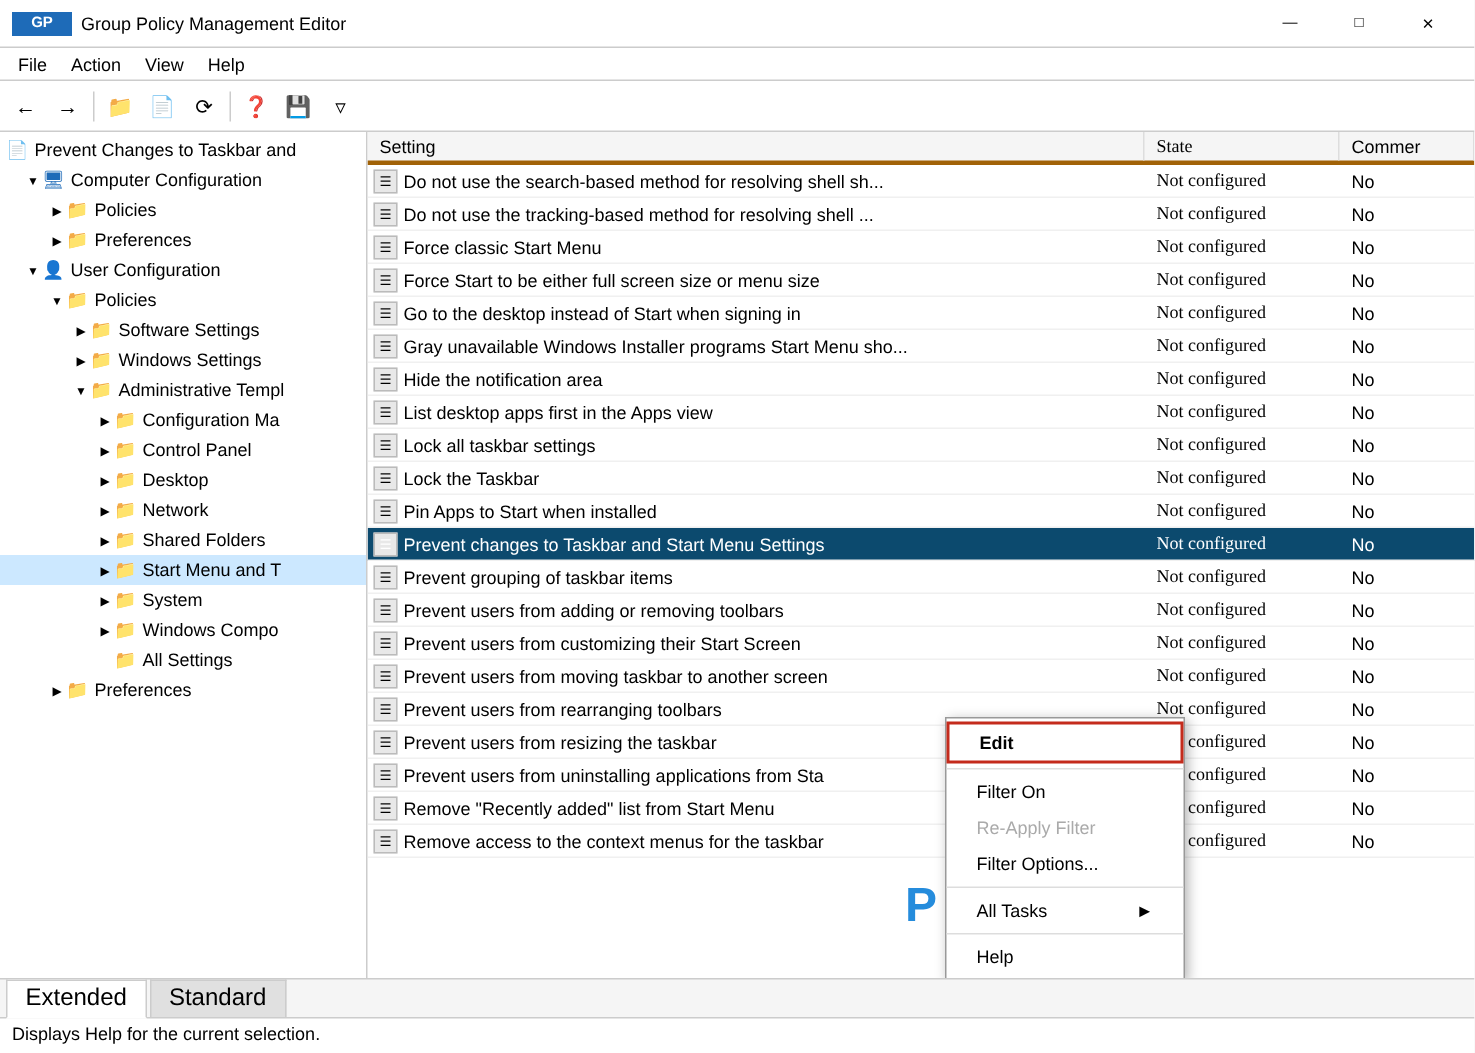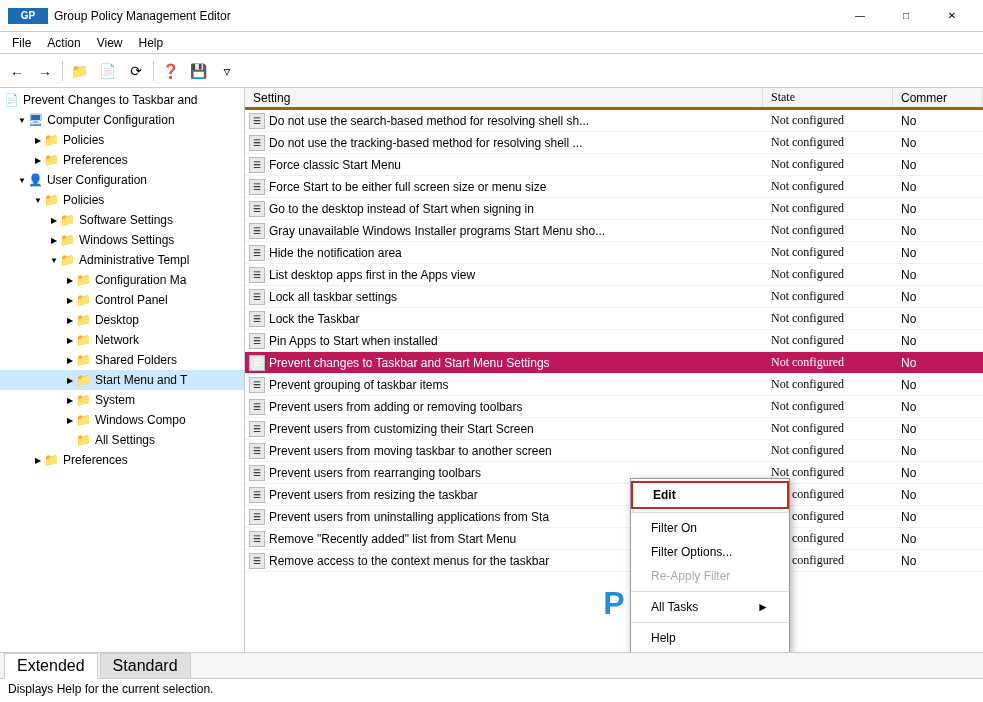--- a/index.html
+++ b/index.html
@@ -158,21 +158,21 @@
       overflow-y: auto;
       overflow-x: hidden;
     }
     .list-row {
       display: flex;
       align-items: center;
       min-height: 22px;
       border-bottom: 1px solid #f0f0f0;
       cursor: pointer;
     }
-    .list-row.highlighted { background: #be185d; color: white; }
+    .list-row.highlighted { background: #0c4a6e; color: white; }
     .list-row .col-setting {
       padding: 2px 4px;
       display: flex;
       align-items: center;
       font-size: 12px;
       overflow: hidden;
     }
     .list-row .col-state {
       padding: 2px 8px;
       font-size: 12px;
@@ -592,25 +592,25 @@
       </div>
 
     <div class="context-menu" style="top: 390px; left: 385px;">
       <div class="ctx-item ctx-edit">
         <span>Edit</span>
       </div>
       <div class="ctx-separator"></div>
       <div class="ctx-item">
         <span>Filter On</span>
       </div>
+      <div class="ctx-item disabled">
+        <span>Re-Apply Filter</span>
+      </div>
       <div class="ctx-item">
         <span>Filter Options...</span>
-      </div>
-      <div class="ctx-item disabled">
-        <span>Re-Apply Filter</span>
       </div>
       <div class="ctx-separator"></div>
       <div class="ctx-item">
         <span>All Tasks</span>
         <span>►</span>
       </div>
       <div class="ctx-separator"></div>
       <div class="ctx-item">
         <span>Help</span>
       </div>

